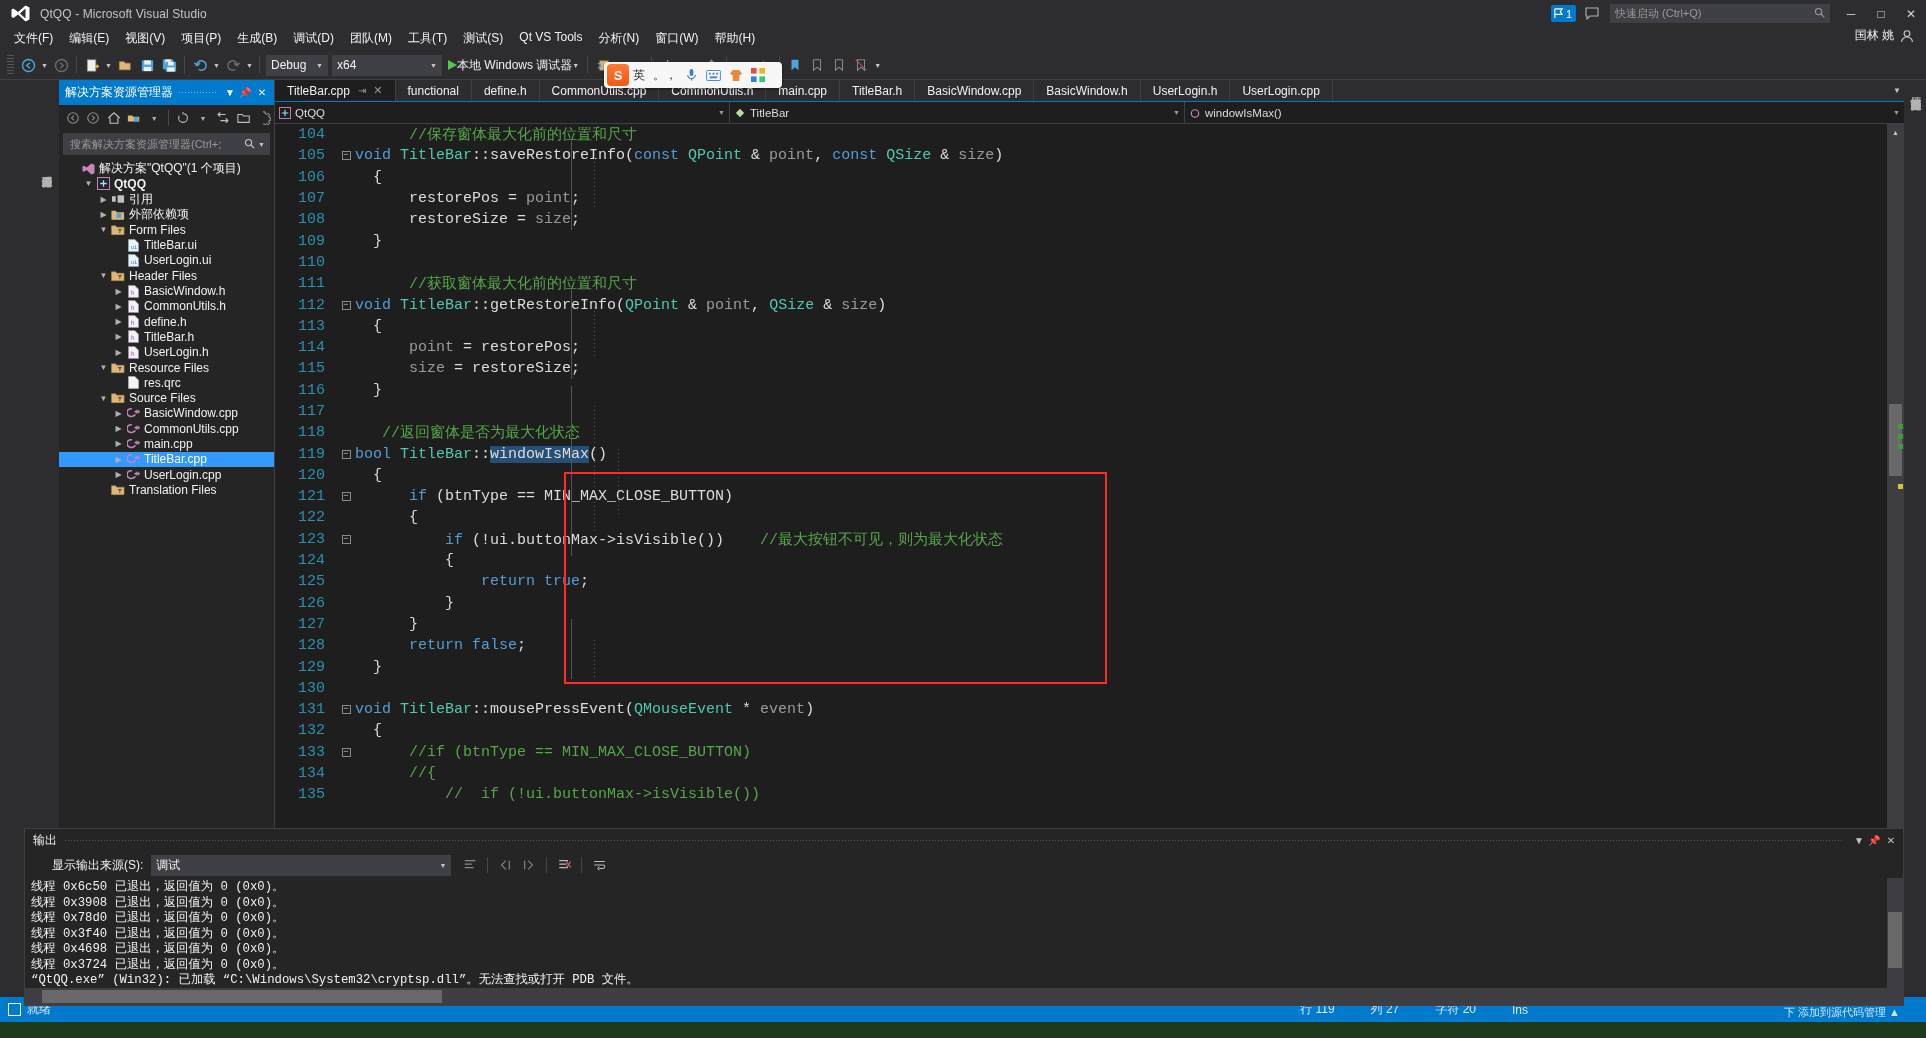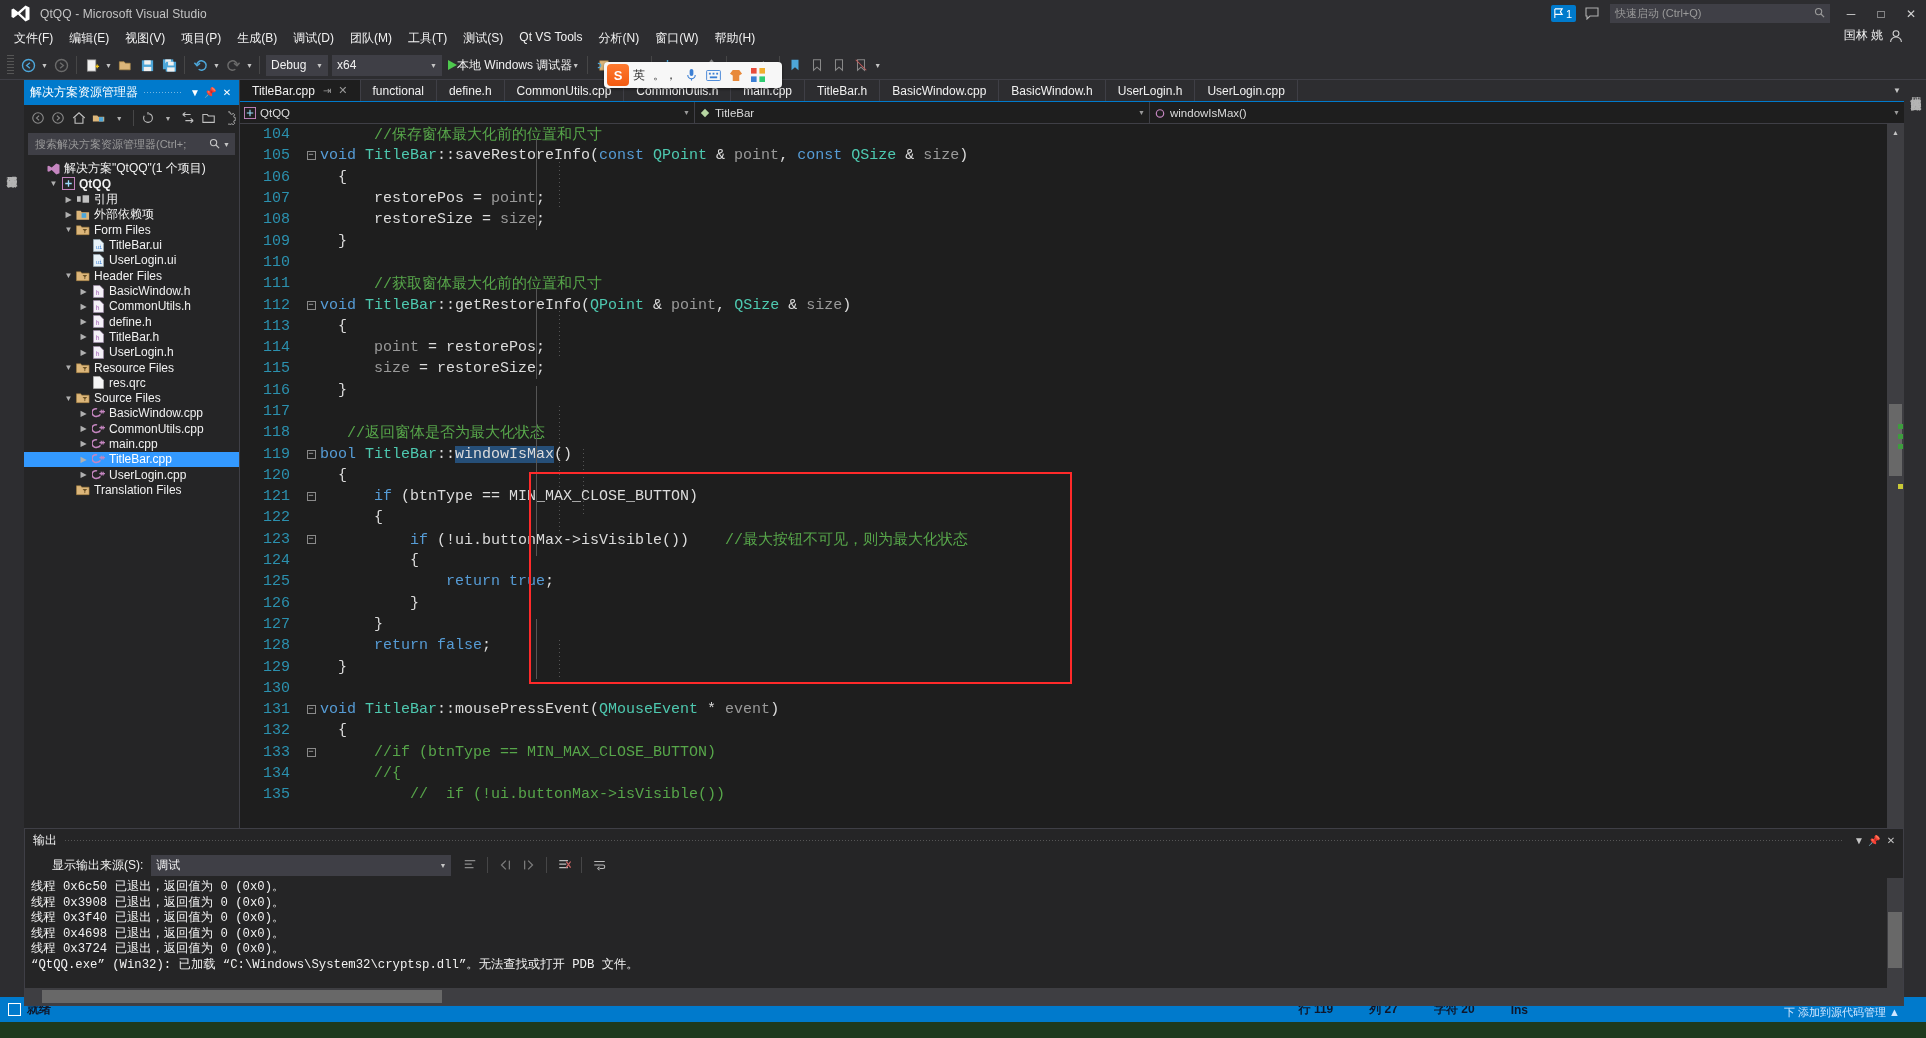--- a/index.html
+++ b/index.html
@@ -91,21 +91,21 @@
   .menu-item {
     font-size: 12px;
     color: #f1f1f1;
     padding: 3px 8px;
     white-space: nowrap;
   }
   .menubar-right {
     margin-left: auto;
     font-size: 12px;
     color: #f1f1f1;
-    padding-right: 23px;
+    padding-right: 12px;
     display: flex; align-items: center; gap: 6px;
   }
 
   
   .toolbar {
     height: 29px;
     background: #2d2d30;
     display: flex;
     align-items: center;
     padding-left: 4px;
@@ -179,20 +179,21 @@
     padding: 0 4px;
     display: flex; align-items: center;
   }
 
   
   .main {
     position: absolute;
     left: 0; top: 80px;
     width: 1926px; height: 935px;
     display: flex;
+    padding-left: 35px;
   }
   .vert-strip {
     width: 24px;
     background: #2d2d30;
     color: #b5b5b5;
     font-size: 11px;
     position: relative;
   }
   .vstrip-label {
     position: absolute;
@@ -556,23 +557,22 @@
     position: absolute; left: 17px; top: 2px; width: 400px; height: 13px; background: #686868;
   }
 
   
   .statusbar {
     position: absolute;
     left: 0; bottom: 16px;
     width: 1926px; height: 25px;
     background: #007acc;
     display: flex; align-items: center;
-    color: #0f172a; font-size: 12px;
+    color: #e5e5e5; font-size: 12px;
     padding-left: 8px;
-    font-weight: bold;
   }
   .status-left { display: flex; align-items: center; gap: 6px; }
   .status-right { margin-left: auto; display: flex; align-items: center; }
   .status-cell { padding: 0 18px; font-size: 12px; }
 
   .bottom-strip {
     position: absolute;
     left: 0; bottom: 0; width: 1926px; height: 16px;
     background: #1e3a1e;
   }
@@ -1335,20 +1335,21 @@
             <path d="M2 4 h12 M2 8 h10 a2 2 0 0 1 0 4 h-4 M8 10 L6 12 L8 14" fill="none" stroke="#bbb" stroke-width="1.2"></path>
           </svg>
       </div>
     </div>
     <div class="out-body" id="outbody">
       <div class="out-vscroll">
         <div class="thumb"></div>
       </div>
     <div class="outline">线程 0x6c50 已退出，返回值为 0 (0x0)。</div>
         <div class="outline">线程 0x3908 已退出，返回值为 0 (0x0)。</div>
+        <div class="outline">线程 0x78d0 已退出，返回值为 0 (0x0)。</div>
         <div class="outline">线程 0x3f40 已退出，返回值为 0 (0x0)。</div>
         <div class="outline">线程 0x4698 已退出，返回值为 0 (0x0)。</div>
         <div class="outline">线程 0x3724 已退出，返回值为 0 (0x0)。</div>
         <div class="outline">“QtQQ.exe” (Win32): 已加载 “C:\Windows\System32\cryptsp.dll”。无法查找或打开 PDB 文件。</div>
       </div>
     <div class="out-hscroll">
       <div class="thumb"></div>
     </div>
   </div>
 

